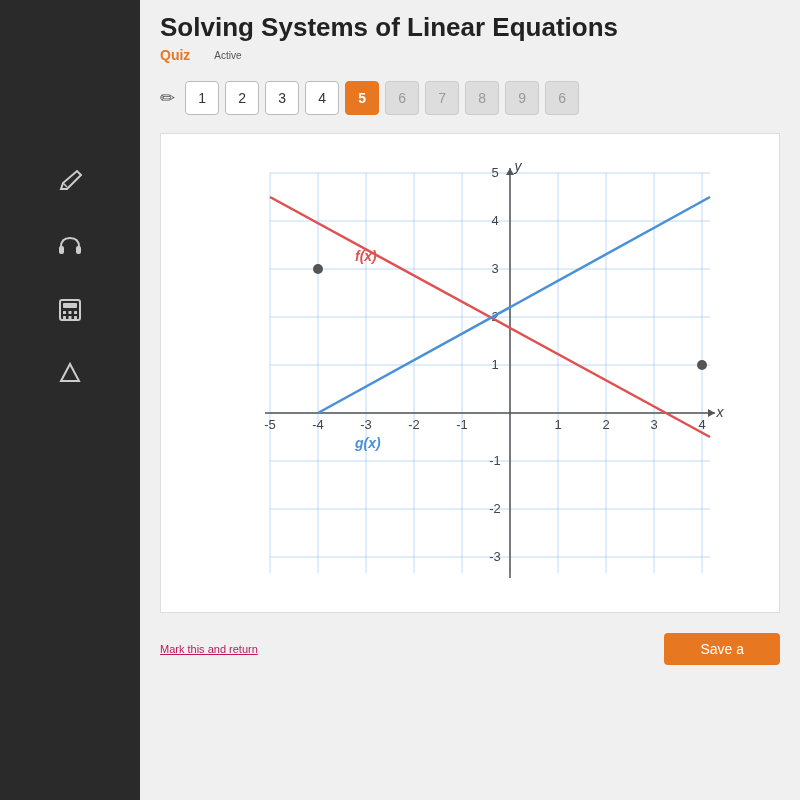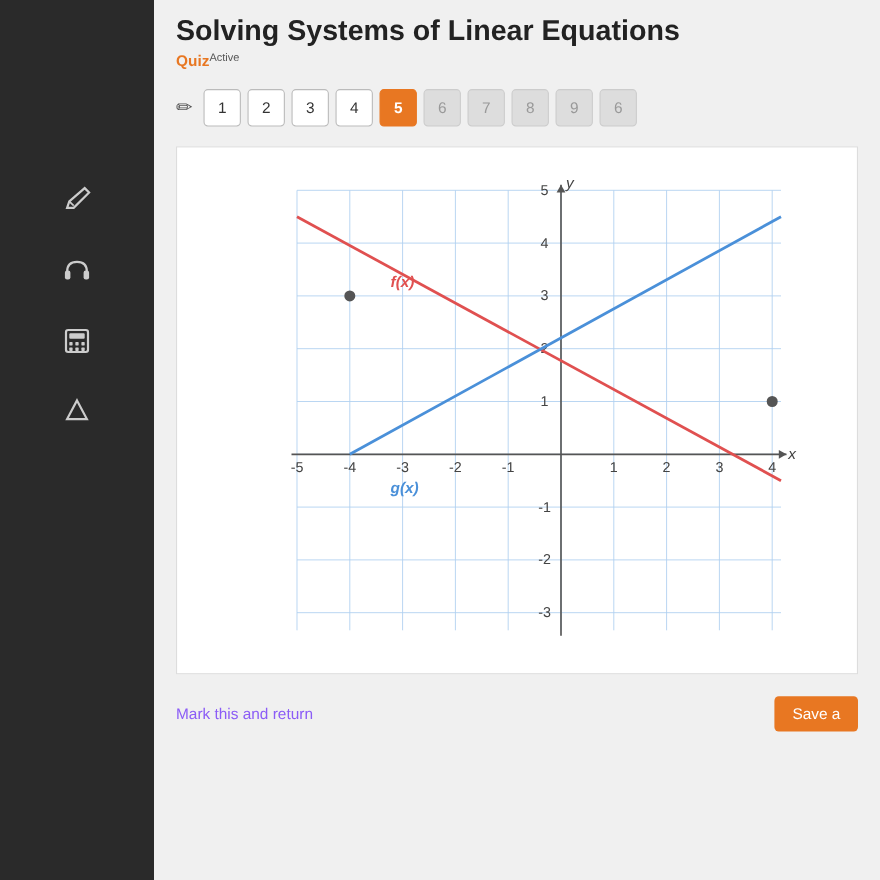--- a/index.html
+++ b/index.html
@@ -55,22 +55,22 @@
 
     .page-title {
       font-size: 26px;
       font-weight: bold;
       color: #222;
       margin-bottom: 4px;
     }
 
     .header-meta {
       display: flex;
-      align-items: flex-start;
-      gap: 0;
+      align-items: center;
+      gap: 24px;
       margin-bottom: 10px;
     }
 
     .quiz-label {
       color: #e87722;
       font-size: 14px;
       font-weight: bold;
     }
 
     .active-label {
@@ -135,30 +135,31 @@
 
     
     .footer {
       display: flex;
       justify-content: space-between;
       align-items: center;
       padding: 10px 20px;
     }
 
     .mark-return-link {
-      color: #8b5cf6;
-      font-size: 14px;
+      color: #be185d;
+      font-size: 11px;
+      text-decoration: underline;
       cursor: pointer;
     }
 
     .save-btn {
       background: #e87722;
       color: #fff;
       border: none;
-      padding: 8px 16px;
+      padding: 8px 36px;
       font-size: 14px;
       border-radius: 4px;
       cursor: pointer;
     }
 
     
     .graph-svg {
       width: 520px;
       height: 440px;
     }

